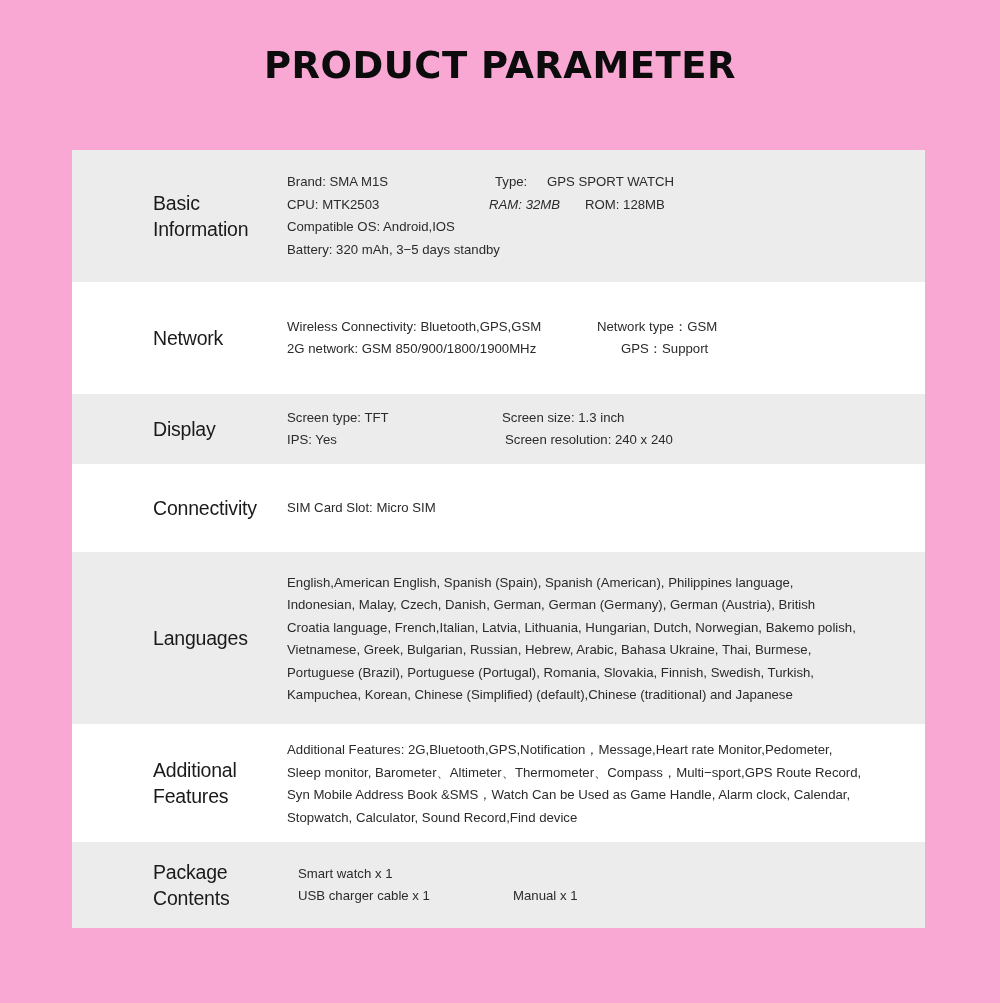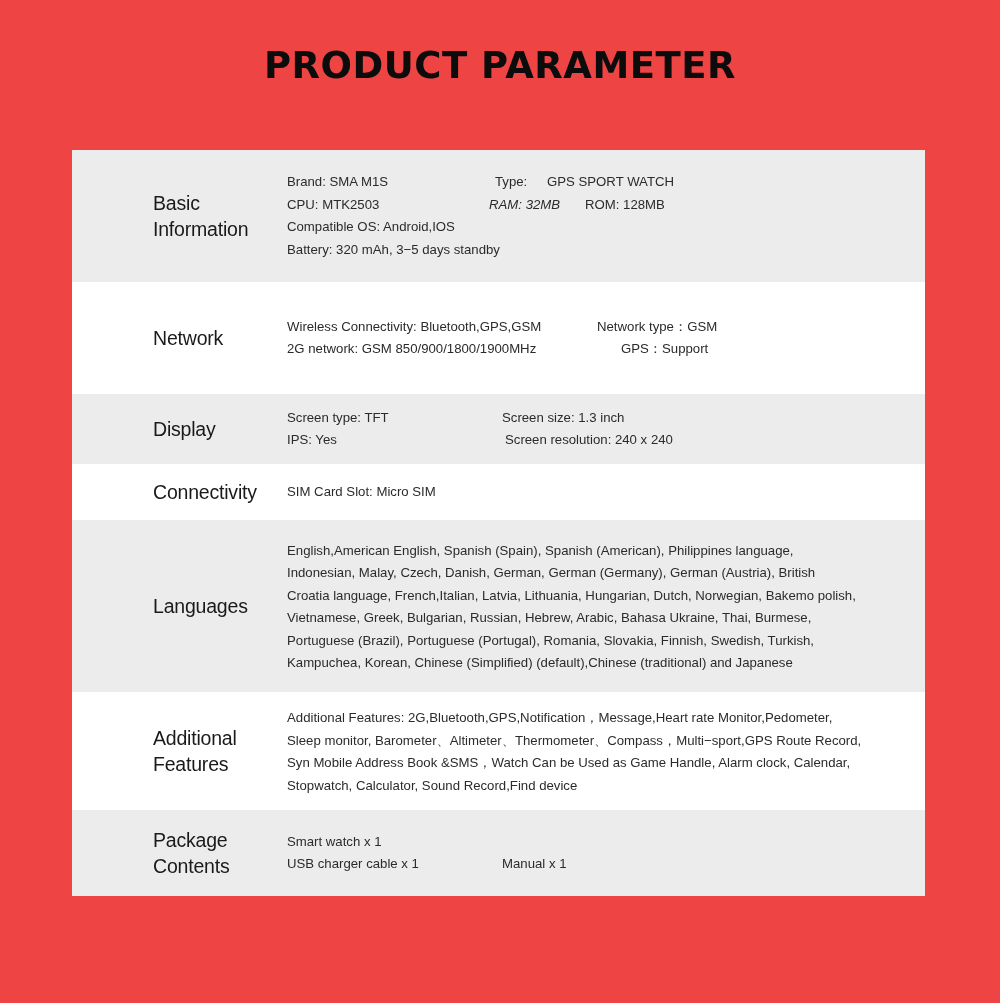--- a/index.html
+++ b/index.html
@@ -10,21 +10,21 @@
     width: 1000px;
     height: 1003px;
     background: #ffffff;
     font-family: "Liberation Sans", sans-serif;
     overflow: hidden;
   }
   .page {
     position: relative;
     width: 1000px;
     height: 1003px;
-    background: #ef4444;
+    background: #f9a8d4;
   }
 
   
   .title {
     position: absolute;
     left: 0;
     top: 44px;
     width: 1000px;
     text-align: center;
     font-family: "DejaVu Sans", sans-serif;
@@ -85,24 +85,24 @@
     position: absolute;
     top: 0;
     white-space: nowrap;
   }
 
   
   #row-basic        { height: 132px; }
   #row-basic .row-value { padding-left: 0; }
   #row-network      { height: 112px; }
   #row-display      { height: 70px; }
-  #row-connectivity { height: 56px; }
+  #row-connectivity { height: 88px; }
   #row-languages    { height: 172px; }
   #row-additional   { height: 118px; }
-  #row-package      { height: 86px; }
+  #row-package      { height: 86px; gap: 11px; }
 
   #row-languages .row-value,
   #row-additional .row-value {
     line-height: 23.2px;
   }
 </style>
 </head>
 <body>
 
 <div class="page">

